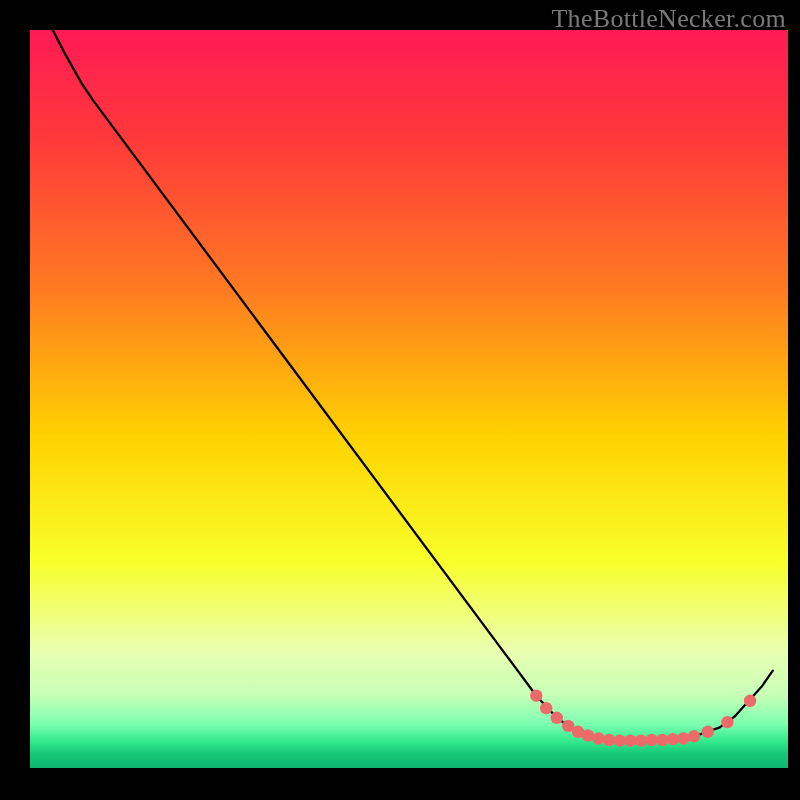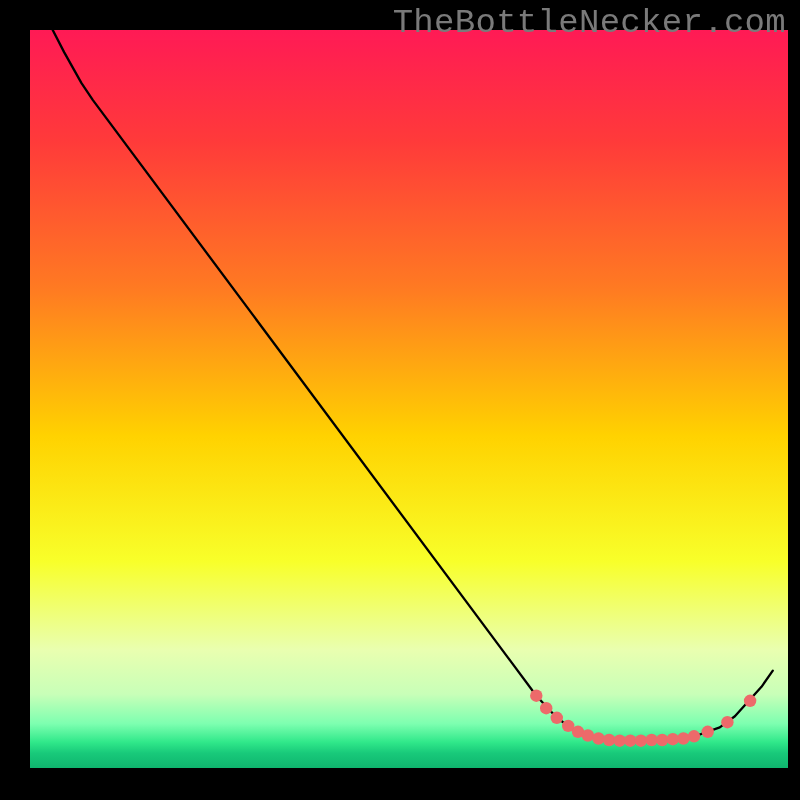--- a/index.html
+++ b/index.html
@@ -15,22 +15,22 @@
     width: 800px;
     height: 800px;
   }
   svg {
     display: block;
   }
   .watermark {
     position: absolute;
     top: 4px;
     right: 14px;
-    font-family: Liberation Mono, monospace;
-    font-size: 34px;
+    font-family: Liberation Serif, serif;
+    font-size: 26px;
     font-weight: 400;
     color: #7a7a7a;
     letter-spacing: 0.3px;
   }
 </style>
 </head>
 <body>
 
 <div class="wrap">
   <div class="watermark">TheBottleNecker.com</div>

